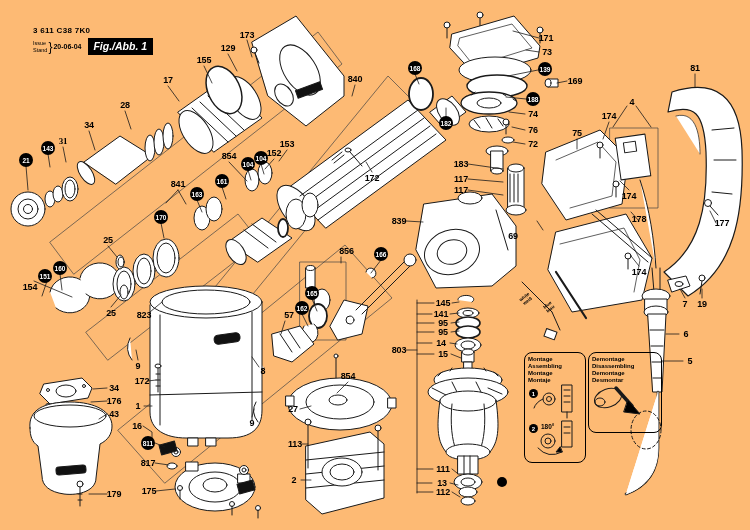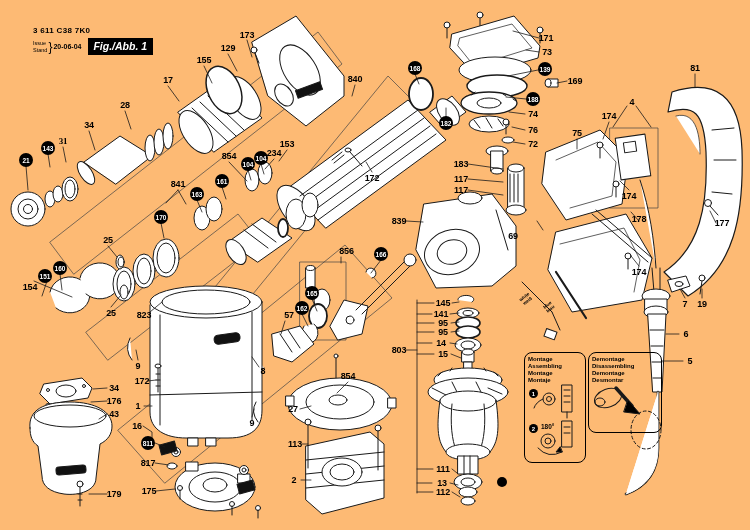--- a/index.html
+++ b/index.html
@@ -438,21 +438,21 @@
       <div class="plabel" style="left: 722px; top: 223px;">177</div>
       <div class="plabel" style="left: 639px; top: 272px;">174</div>
       <div class="plabel" style="left: 685px; top: 304px;">7</div>
       <div class="plabel" style="left: 702px; top: 304px;">19</div>
       <div class="plabel" style="left: 686px; top: 334px;">6</div>
       <div class="plabel" style="left: 690px; top: 361px;">5</div>
       <div class="plabel" style="left: 30px; top: 287px;">154</div>
       <div class="plabel" style="left: 108px; top: 240px;">25</div>
       <div class="plabel" style="left: 111px; top: 313px;">25</div>
       <div class="plabel" style="left: 144px; top: 315px;">823</div>
-      <div class="plabel" style="left: 274px; top: 153px;">234</div>
+      <div class="plabel" style="left: 274px; top: 153px;">152</div>
       <div class="plabel" style="left: 287px; top: 144px;">153</div>
       <div class="plabel" style="left: 341px; top: 251px; padding-left: 11px;">856</div>
       <div class="plabel" style="left: 289px; top: 315px;">57</div>
       <div class="plabel" style="left: 263px; top: 371px;">8</div>
       <div class="plabel" style="left: 114px; top: 388px;">34</div>
       <div class="plabel" style="left: 114px; top: 401px;">176</div>
       <div class="plabel" style="left: 114px; top: 414px;">43</div>
       <div class="plabel" style="left: 114px; top: 494px;">179</div>
       <div class="plabel" style="left: 138px; top: 366px;">9</div>
       <div class="plabel" style="left: 142px; top: 381px;">172</div>

